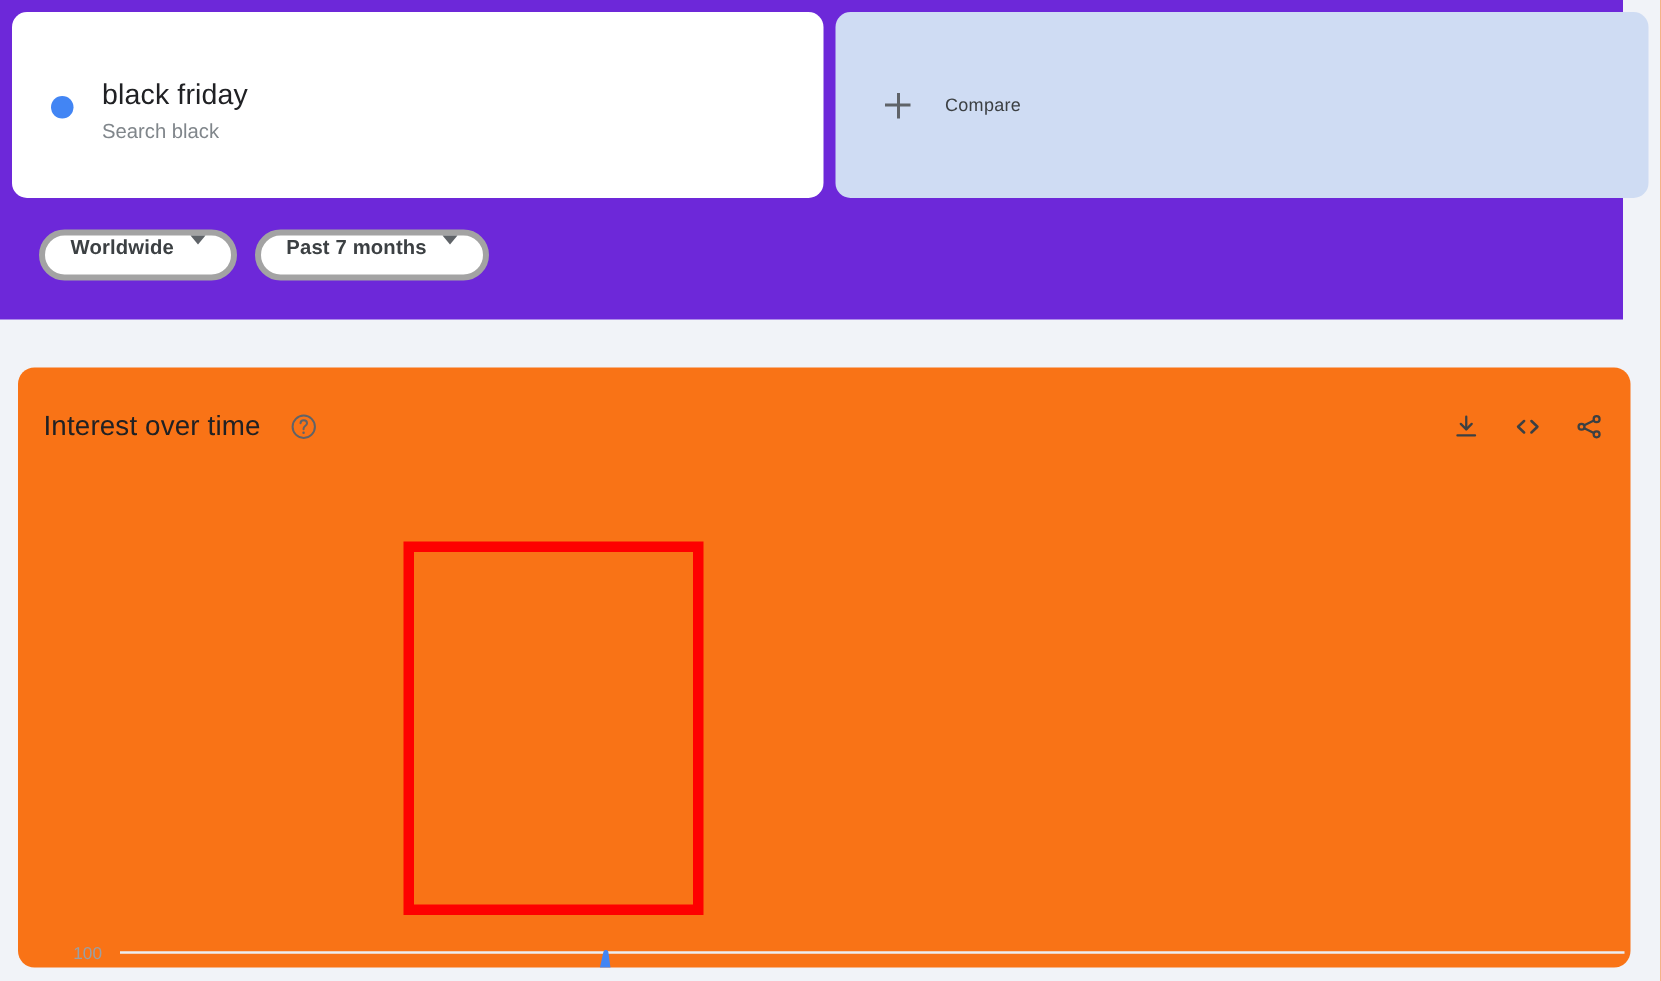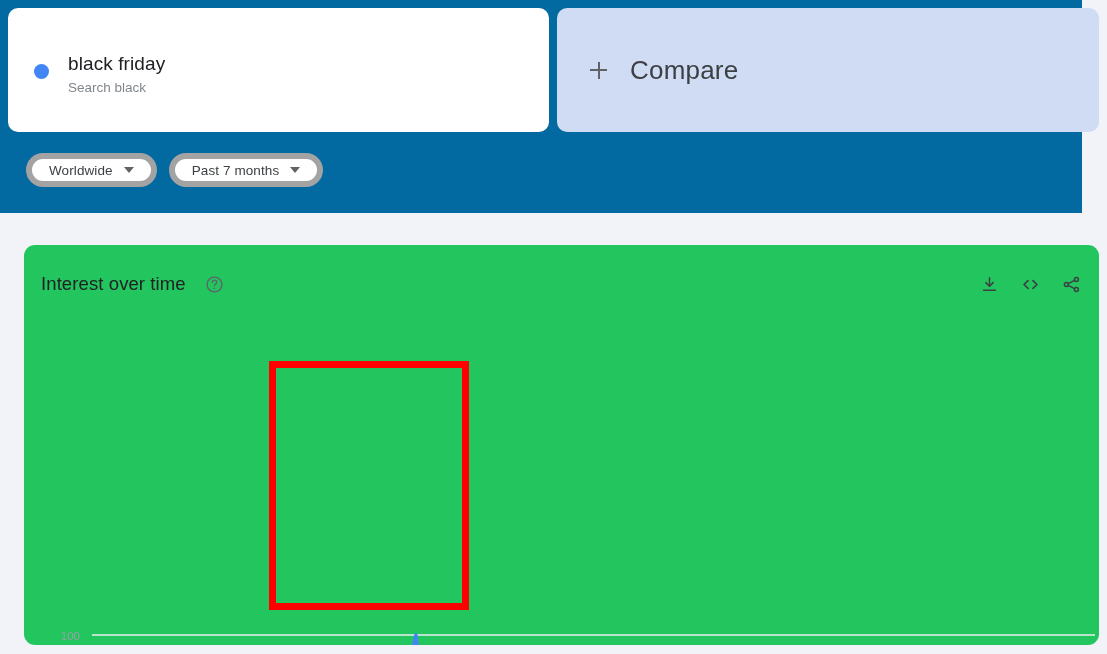--- a/index.html
+++ b/index.html
@@ -14,21 +14,21 @@
     overflow: hidden;
     position: relative;
   }
 
   
   .top-strip {
     position: absolute;
     left: 0; top: 0;
     width: 1082px;
     height: 213px;
-    background: #0369a1;
+    background: #6d28d9;
   }
   .term-card {
     position: absolute;
     left: 8px; top: 8px;
     width: 541px; height: 124px;
     background: #ffffff;
     border-radius: 10px;
     box-sizing: border-box;
   }
   .term-inner {
@@ -80,64 +80,65 @@
     margin-right: 23px;
   }
   .plus-icon::before, .plus-icon::after {
     content: "";
     position: absolute;
     background: #5f6368;
   }
   .plus-icon::before { left: 0; top: 7.5px; width: 17px; height: 2px; }
   .plus-icon::after  { top: 0; left: 7.5px; height: 17px; width: 2px; }
   .compare-label {
-    font-size: 26px;
+    font-size: 12px;
     color: #3c4043;
     letter-spacing: 0.2px;
   }
 
   
   .filters {
     position: absolute;
     left: 26px; top: 153px;
     display: flex;
     gap: 0px;
   }
   .chip {
     height: 34px;
     background: #ffffff;
-    border: 6px solid #a3a3a3;
+    border: 4px solid #a3a3a3;
     border-radius: 17px;
     display: flex;
-    align-items: center;
+    align-items: flex-start;
     padding: 0 17px;
     margin-right: 12px;
     cursor: pointer;
     box-sizing: border-box;
+    font-weight: bold;
   }
   .chip-label {
     font-size: 13.5px;
     color: #3c4043;
     letter-spacing: 0.1px;
     white-space: nowrap;
   }
   .caret {
     width: 0; height: 0;
     border-left: 5px solid transparent;
     border-right: 5px solid transparent;
     border-top: 6px solid #5f6368;
     margin-left: 11px;
   }
 
   
   .chart-card {
     position: absolute;
-    left: 24px; top: 245px;
+    left: 12px; top: 245px;
     width: 1075px; height: 400px;
-    background: #22c55e;
+    background: #f97316;
     border-radius: 11px;
   }
   .chart-header {
     position: absolute;
     left: 0; top: 0;
     width: 1075px; height: 86px;
   }
   .chart-title {
     position: absolute;
     left: 17px; top: 28px;

